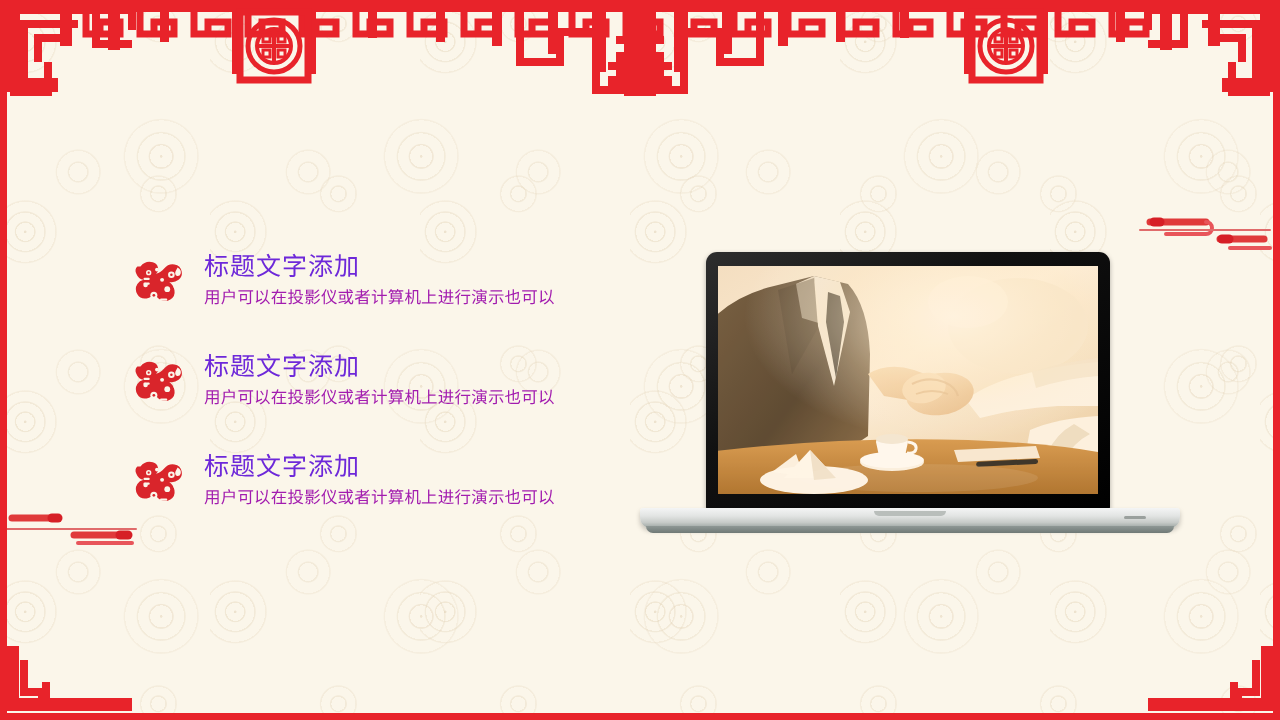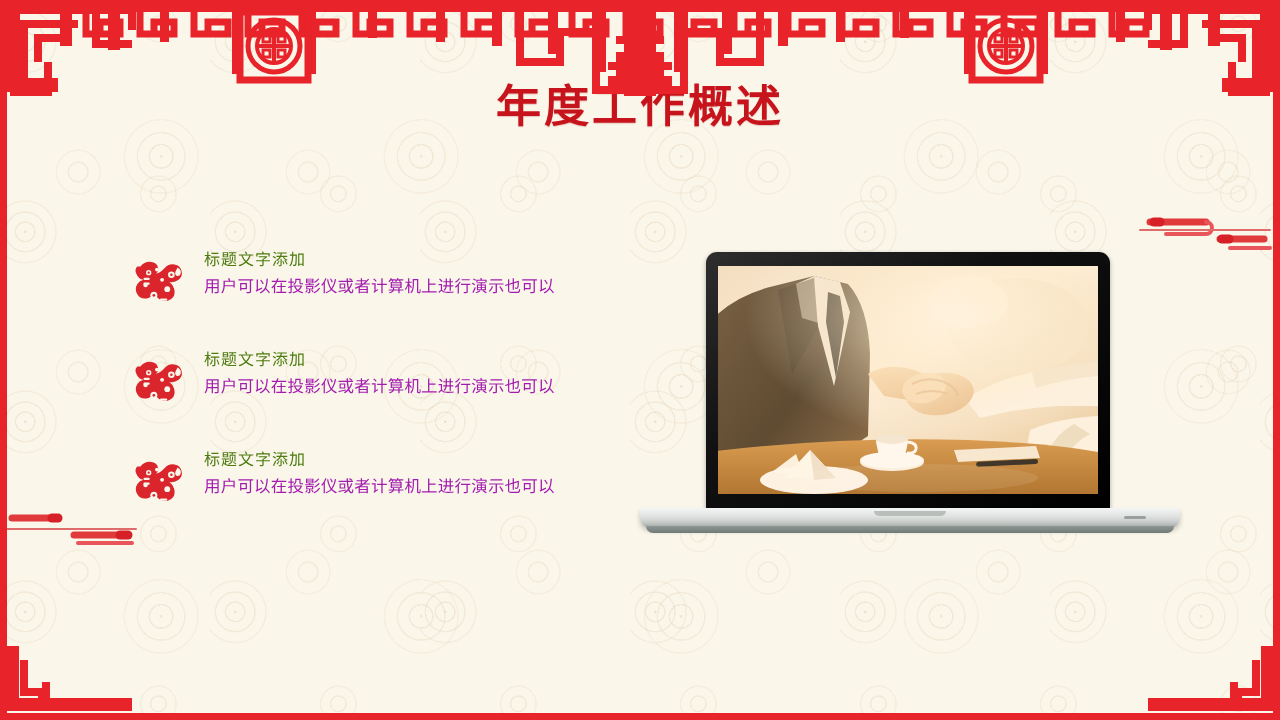--- a/index.html
+++ b/index.html
@@ -115,26 +115,26 @@
     width: 66px;
     height: 66px;
     margin-right: 12px;
     margin-top: 2px;
   }
   .feature-icon svg { display: block; width: 100%; height: 100%; }
 
   .feature-text { flex: 1 1 auto; padding-top: 2px; }
 
   .feature-title {
-    font-size: 16px;
+    font-size: 25px;
     line-height: 1.18;
-    color: #4d7c0f;
+    color: #6d28d9;
     letter-spacing: 1px;
     margin-bottom: 5px;
-    font-family: Liberation Mono, monospace;
+    font-family: Liberation Sans, sans-serif;
   }
   .feature-desc {
     font-size: 16.5px;
     line-height: 1.35;
     color: #a21caf;
     letter-spacing: 0.2px;
     font-family: "Liberation Serif", "DejaVu Serif", serif;
   }
 
   
@@ -382,21 +382,20 @@
           <path d="M 24 14 L 24 46 L 46 46 L 46 36"></path>
           <path d="M 46 46 L 46 60"></path>
         </g>
         <rect x="6" y="0" width="13" height="64" fill="#e8232a"></rect>
         <rect x="6" y="52" width="126" height="13" fill="#e8232a"></rect>
         <rect x="38" y="44" width="12" height="20" fill="#e8232a"></rect>
       </g>
     </svg>
   </div>
 
-  <div class="slide-title">年度工作概述</div>
 
   <div class="feature-list">
 
     <div class="feature-item">
       <div class="feature-icon">
         <svg viewBox="0 0 64 64">
           <g fill="#d9252b">
             <path d="M14 14 q5 -6 12 -4 q4 1 5 5 q1 4 -2 6 q5 -1 8 -5 q4 -5 10 -4 q6 1 7 7 q1 5 -3 8 q-4 3 -9 2 q4 3 5 8 q1 6 -4 9 q-5 3 -10 0 q-4 -2 -5 -7 q-3 5 -8 6 q-6 1 -9 -4 q-3 -5 0 -10 q2 -3 6 -4 q-5 -1 -7 -6 q-2 -4 1 -7 Z"></path>
           </g>
           <g fill="#fbf6ea">

